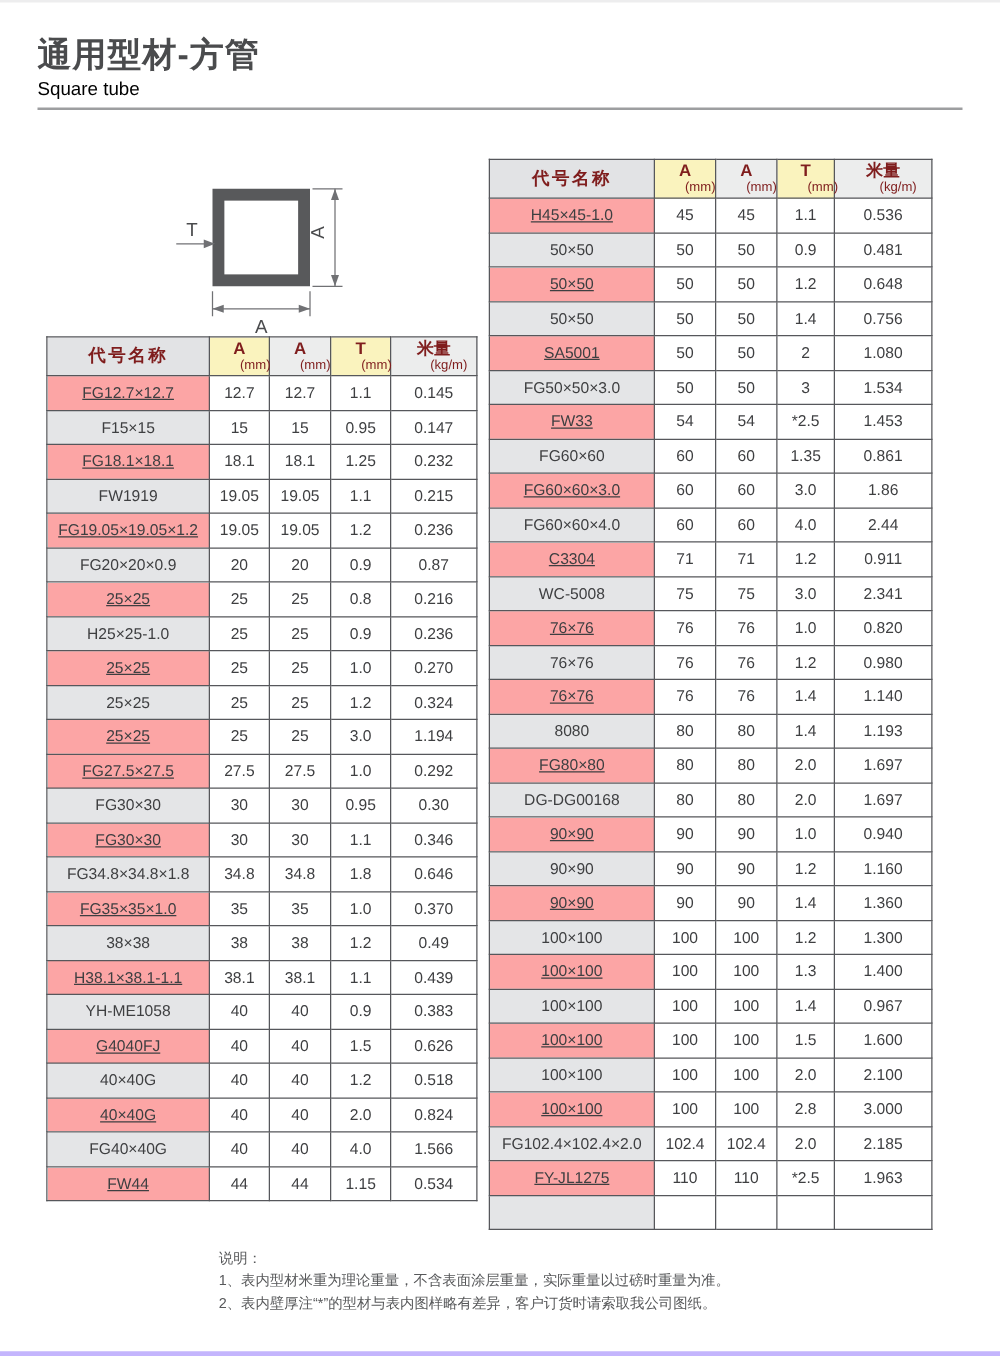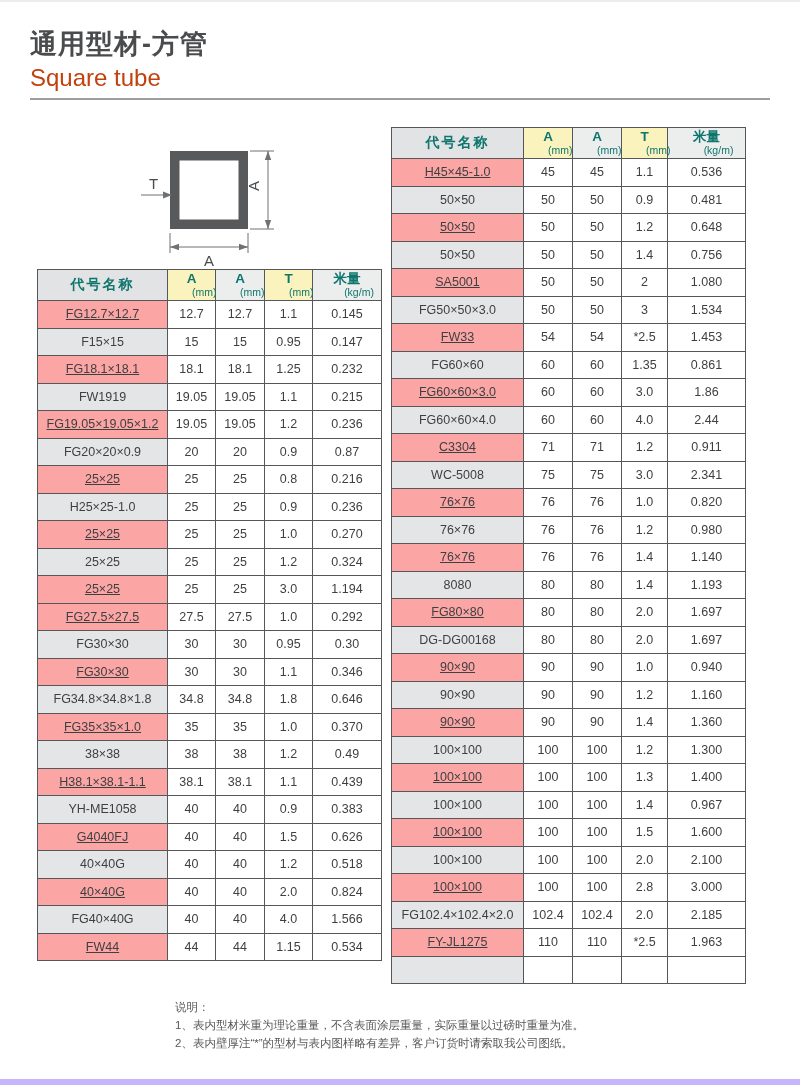--- a/index.html
+++ b/index.html
@@ -1,42 +1,42 @@
 <!DOCTYPE html>
 <html><head>
 <meta charset="utf-8">
 <title>Square tube</title>
 <style>
   * { margin:0; padding:0; box-sizing:border-box; }
   html,body { width:800px; height:1085px; background:#fdfdfd; }
   body { font-family:"Liberation Sans","DejaVu Sans",sans-serif; color:#3e3f41; }
   .sheet { position:relative; width:800px; height:1085px; background:#ffffff;
-           border-top:2px solid #ededee; border-bottom:6px solid #c4b5fd; overflow:hidden; }
+           border-top:2px solid #ededee; border-bottom:4px solid #c4b5fd; overflow:hidden; }
 
   
   .header { position:absolute; left:30px; top:26px; width:740px; }
   .title-zh { font-size:27px; font-weight:bold; color:#4a4b4d; letter-spacing:1px; line-height:1.25; }
-  .title-en { font-size:24px; color:#c2410c; line-height:1.3; }
+  .title-en { font-size:15px; color:#000000; line-height:1.3; }
   .title-divider { border:none; border-top:2px solid #9d9ea0; margin-top:5px; }
 
   
   .content { position:absolute; left:37px; top:125px; width:708px; display:flex; gap:10px; }
   .col-left  { width:344px; }
   .col-right { width:354px; }
 
   
   .diagram { width:344px; height:142px; position:relative; }
   .diagram svg { display:block; }
 
   
   table { border-collapse:collapse; table-layout:fixed; width:100%; }
   table, th, td { border:1px solid #56575b; }
   thead tr { height:31px; }
   tbody tr { height:27.5px; }
-  th { font-weight:bold; text-align:center; vertical-align:middle; color:#0f766e; padding:1px 0; }
+  th { font-weight:bold; text-align:center; vertical-align:middle; color:#7f1d1d; padding:1px 0; }
   td { text-align:center; vertical-align:middle; font-size:12.5px; color:#3e3f41; padding:0 2px;
        white-space:nowrap; overflow:hidden; background:#ffffff; }
   .h-top { font-size:13.5px; line-height:1.05; font-weight:bold; }
   .h-sub { font-size:10.5px; line-height:1.05; font-weight:normal;margin-left:24px; }
   .h-name { font-size:14px; letter-spacing:2px; }
   .hd-name   { background:#e2e3e5; }
   .hd-yellow { background:#faf3be; }
   .hd-plain  { background:#eceded; }
   td.shade-yellow { background:#fca5a5;text-decoration:underline; }
   td.shade-gray   { background:#e4e5e7; }

